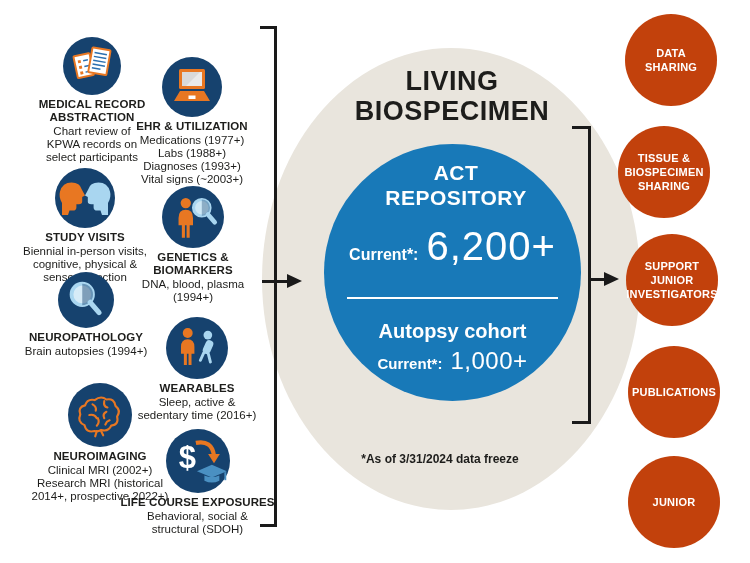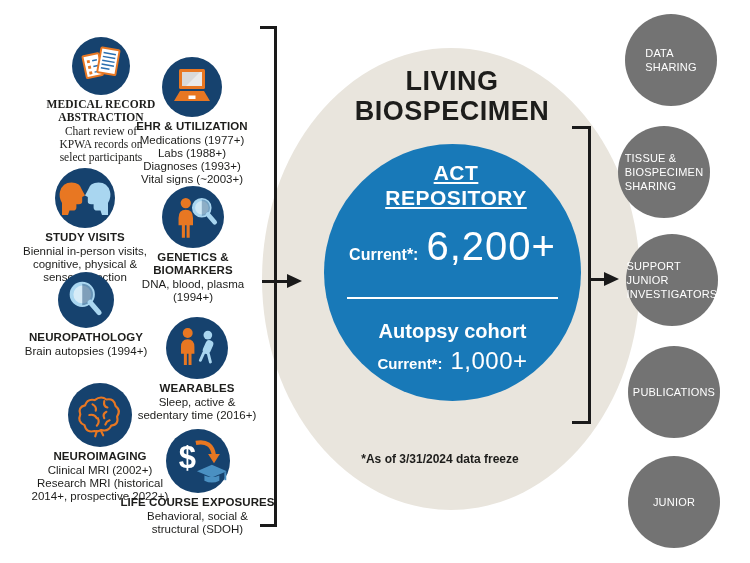--- a/index.html
+++ b/index.html
@@ -6,51 +6,51 @@
   .canvas{position:relative;width:750px;height:563px;background:#ffffff;overflow:hidden;
           font-family:"Liberation Sans",sans-serif;color:#1d1d1b;}
 
   
   .beige{position:absolute;left:262px;top:48px;width:378px;height:462px;background:#e9e5dd;border-radius:50%;}
   .living-title{position:absolute;left:300px;top:66px;width:304px;text-align:center;
                 font-weight:bold;font-size:27px;line-height:1.12;letter-spacing:.5px;white-space:pre-line;}
   .blue-circle{position:absolute;left:324px;top:144px;width:257px;height:257px;background:#1879b8;
                border-radius:50%;color:#fff;text-align:center;}
   .act-heading{position:absolute;top:17px;left:7px;right:0;font-weight:bold;font-size:21px;line-height:1.18;
-               letter-spacing:.5px;white-space:pre-line;text-decoration:underline;}
+               letter-spacing:.5px;white-space:pre-line;}
   .num-row{position:absolute;left:0;right:0;display:flex;justify-content:center;align-items:baseline;gap:8px;}
   .row-current{top:80px;}
   .num-label{font-size:16px;font-weight:bold;}
   .num-value{font-size:40px;letter-spacing:1px;}
   .divider{position:absolute;top:153px;left:23px;width:211px;height:2px;background:#fff;}
   .autopsy-heading{position:absolute;top:176px;left:0;right:0;font-weight:bold;font-size:20px;}
   .row-autopsy{top:203px;}
   .num-label-sm{font-size:15px;font-weight:bold;}
   .num-value-sm{font-size:24px;letter-spacing:.5px;}
   .footnote{position:absolute;left:328px;top:452px;width:224px;text-align:center;
             font-weight:bold;font-size:12px;color:#1d1d1b;}
 
   
   .source{position:absolute;text-align:center;}
   .source svg{display:block;margin:0 auto;}
   .src-title{font-weight:bold;font-size:11.5px;line-height:1.14;margin-top:3px;white-space:pre-line;letter-spacing:.1px;}
   .src-desc{font-size:11.5px;line-height:1.14;margin-top:1px;white-space:pre-line;}
-  .s1{left:21px;  top:37px; width:160px;font-family:Liberation Serif, serif;}
+  .s1{left:12px;  top:37px; width:160px;}
   .s2{left:114px;top:57px; width:156px;}
   .s3{left:2px;  top:168px;width:166px;}
   .s4{left:118px;top:186px;width:150px;}
   .s5{left:4px;  top:272px;width:164px;}
   .s6{left:122px;top:317px;width:150px;}
   .s7{left:0px;  top:383px;width:200px;}
   .s8{left:110px;top:429px;width:175px;}
 
   
-  .outcome{position:absolute;width:92px;height:92px;background:#737373;border-radius:50%;
-           display:flex;align-items:center;justify-content:center;text-align:left;
-           color:#fff;font-weight:normal;font-size:11px;line-height:1.3;letter-spacing:.2px;white-space:pre;}
+  .outcome{position:absolute;width:92px;height:92px;background:#c2410c;border-radius:50%;
+           display:flex;align-items:center;justify-content:center;text-align:center;
+           color:#fff;font-weight:bold;font-size:11px;line-height:1.3;letter-spacing:.2px;white-space:pre;}
   .o1{left:625px;top:14px;}
   .o2{left:618px;top:126px;}
   .o3{left:626px;top:234px;}
   .o4{left:628px;top:346px;}
   .o5{left:628px;top:456px;}
 
   
   .bar{position:absolute;background:#1a1a1a;}
   .lb-v{left:274px;top:26px;width:3px;height:501px;}
   .lb-t{left:260px;top:26px;width:17px;height:3px;}

